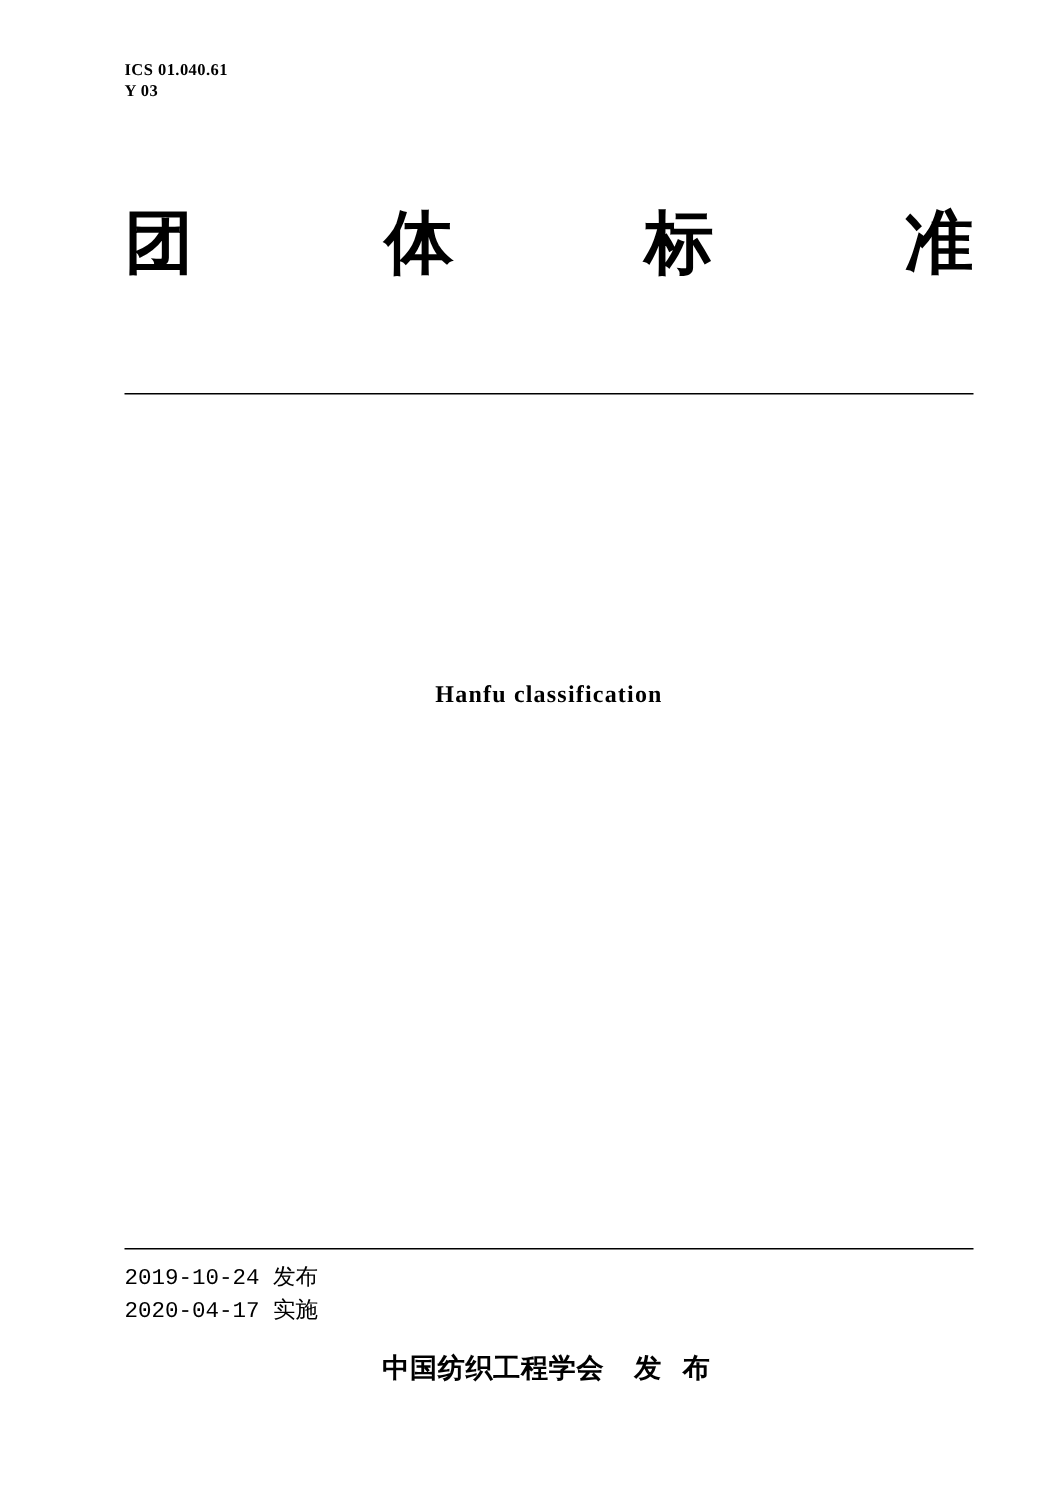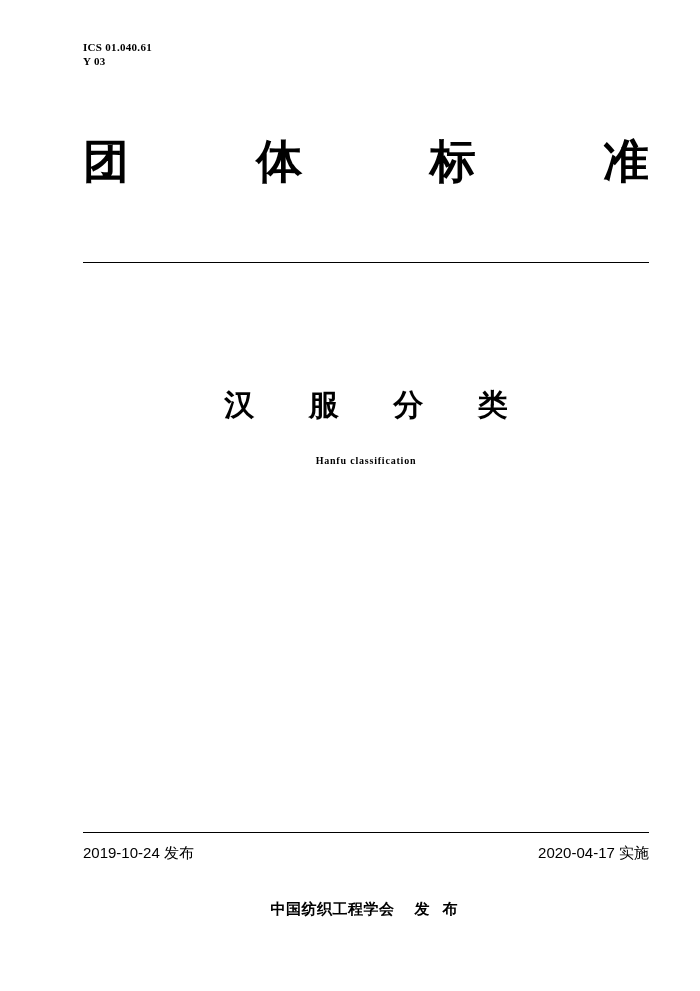--- a/index.html
+++ b/index.html
@@ -96,58 +96,59 @@
 
   
   .doc-title-en {
     position: absolute;
     left: 67px;
     top: 455px;
     width: 566px;
     text-align: center;
     font-family: "Liberation Serif", serif;
     font-weight: bold;
-    font-size: 10px;
+    font-size: 16px;
     letter-spacing: 0.8px;
   }
 
   
   .rule-bottom {
     position: absolute;
     left: 67px;
     top: 832px;
     width: 566px;
     height: 1px;
     background: #000000;
   }
   .dates-row {
     position: absolute;
     left: 67px;
     top: 842px;
     width: 566px;
     display: flex;
-    justify-content: space-between;
-    font-family: Liberation Sans, sans-serif;
+    justify-content: flex-end;
+    font-family: Liberation Mono, monospace;
     font-size: 15px;
     line-height: 22px;
+    flex-direction: column;
   }
   .dates-row .date-item {
     white-space: pre;
   }
 
   
   .issuer {
     position: absolute;
     left: 67px;
     top: 900px;
     width: 566px;
     text-align: center;
     font-family: "DejaVu Sans", sans-serif;
     font-weight: bold;
-    font-size: 15px;
+    font-size: 18px;
   }
   .issuer .issuer-name {
     letter-spacing: 0.5px;
   }
   .issuer .issuer-action {
     letter-spacing: 4px;
     margin-left: 20px;
   }
 </style>
 </head>
@@ -163,21 +164,20 @@
   <div class="std-title">
     <span>团</span>
     <span>体</span>
     <span>标</span>
     <span>准</span>
   </div>
 
 
   <div class="rule-top"></div>
 
-  <div class="doc-title-cn">汉 服 分 类</div>
   <div class="doc-title-en">Hanfu classification</div>
 
   <div class="rule-bottom"></div>
 
   <div class="dates-row">
     <div class="date-item">2019-10-24 发布</div>
     <div class="date-item">2020-04-17 实施</div>
   </div>
 
   <div class="issuer">

